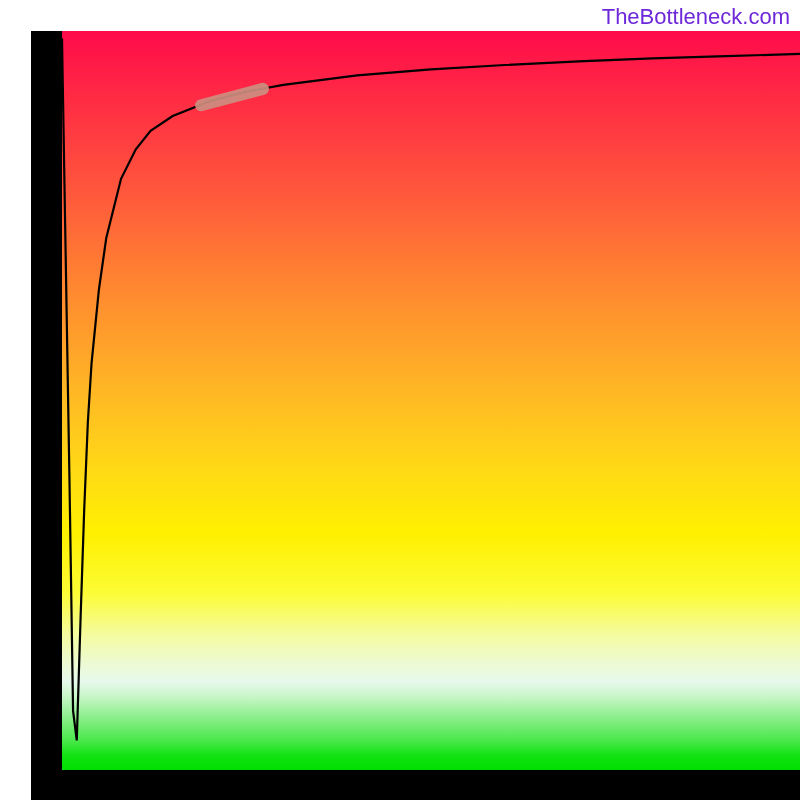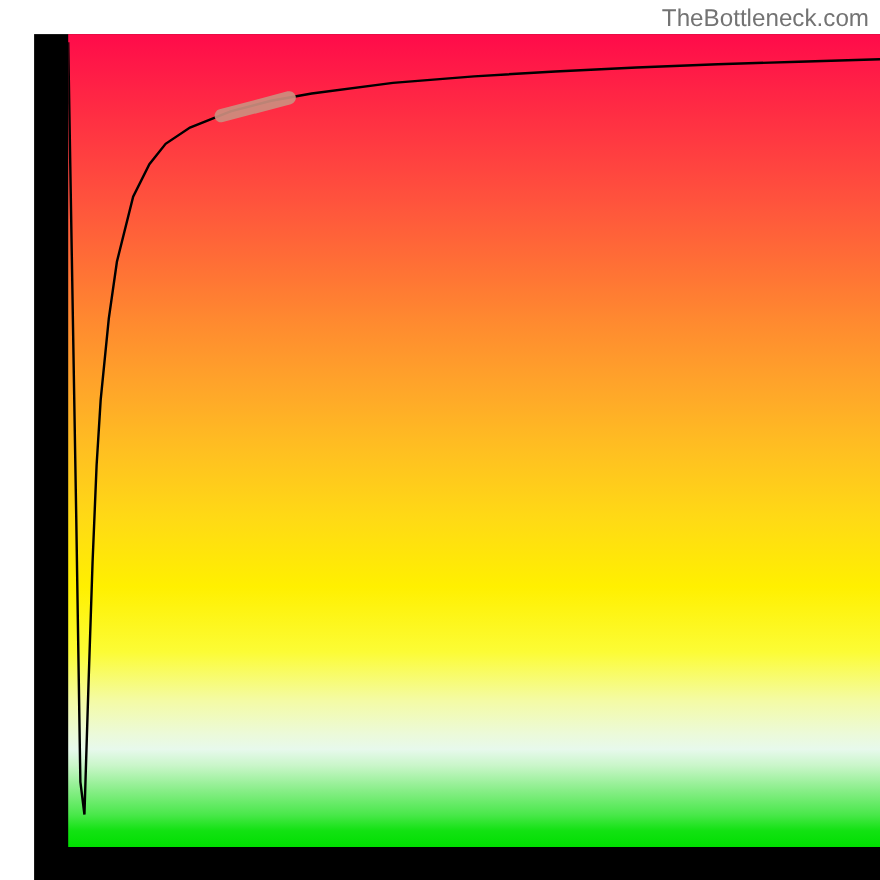--- a/index.html
+++ b/index.html
@@ -11,21 +11,21 @@
       height: 800px;
       position: relative;
       overflow: hidden;
     }
     
     .watermark {
       position: absolute;
       top: 4px;
       right: 10px;
       font-size: 22px;
-      color: #737373;
+      color: #6d28d9;
       font-family: Arial, sans-serif;
       z-index: 10;
     }
     
     .chart-frame {
       position: absolute;
       top: 31px;
       left: 31px;
       width: 769px;
       height: 769px;

